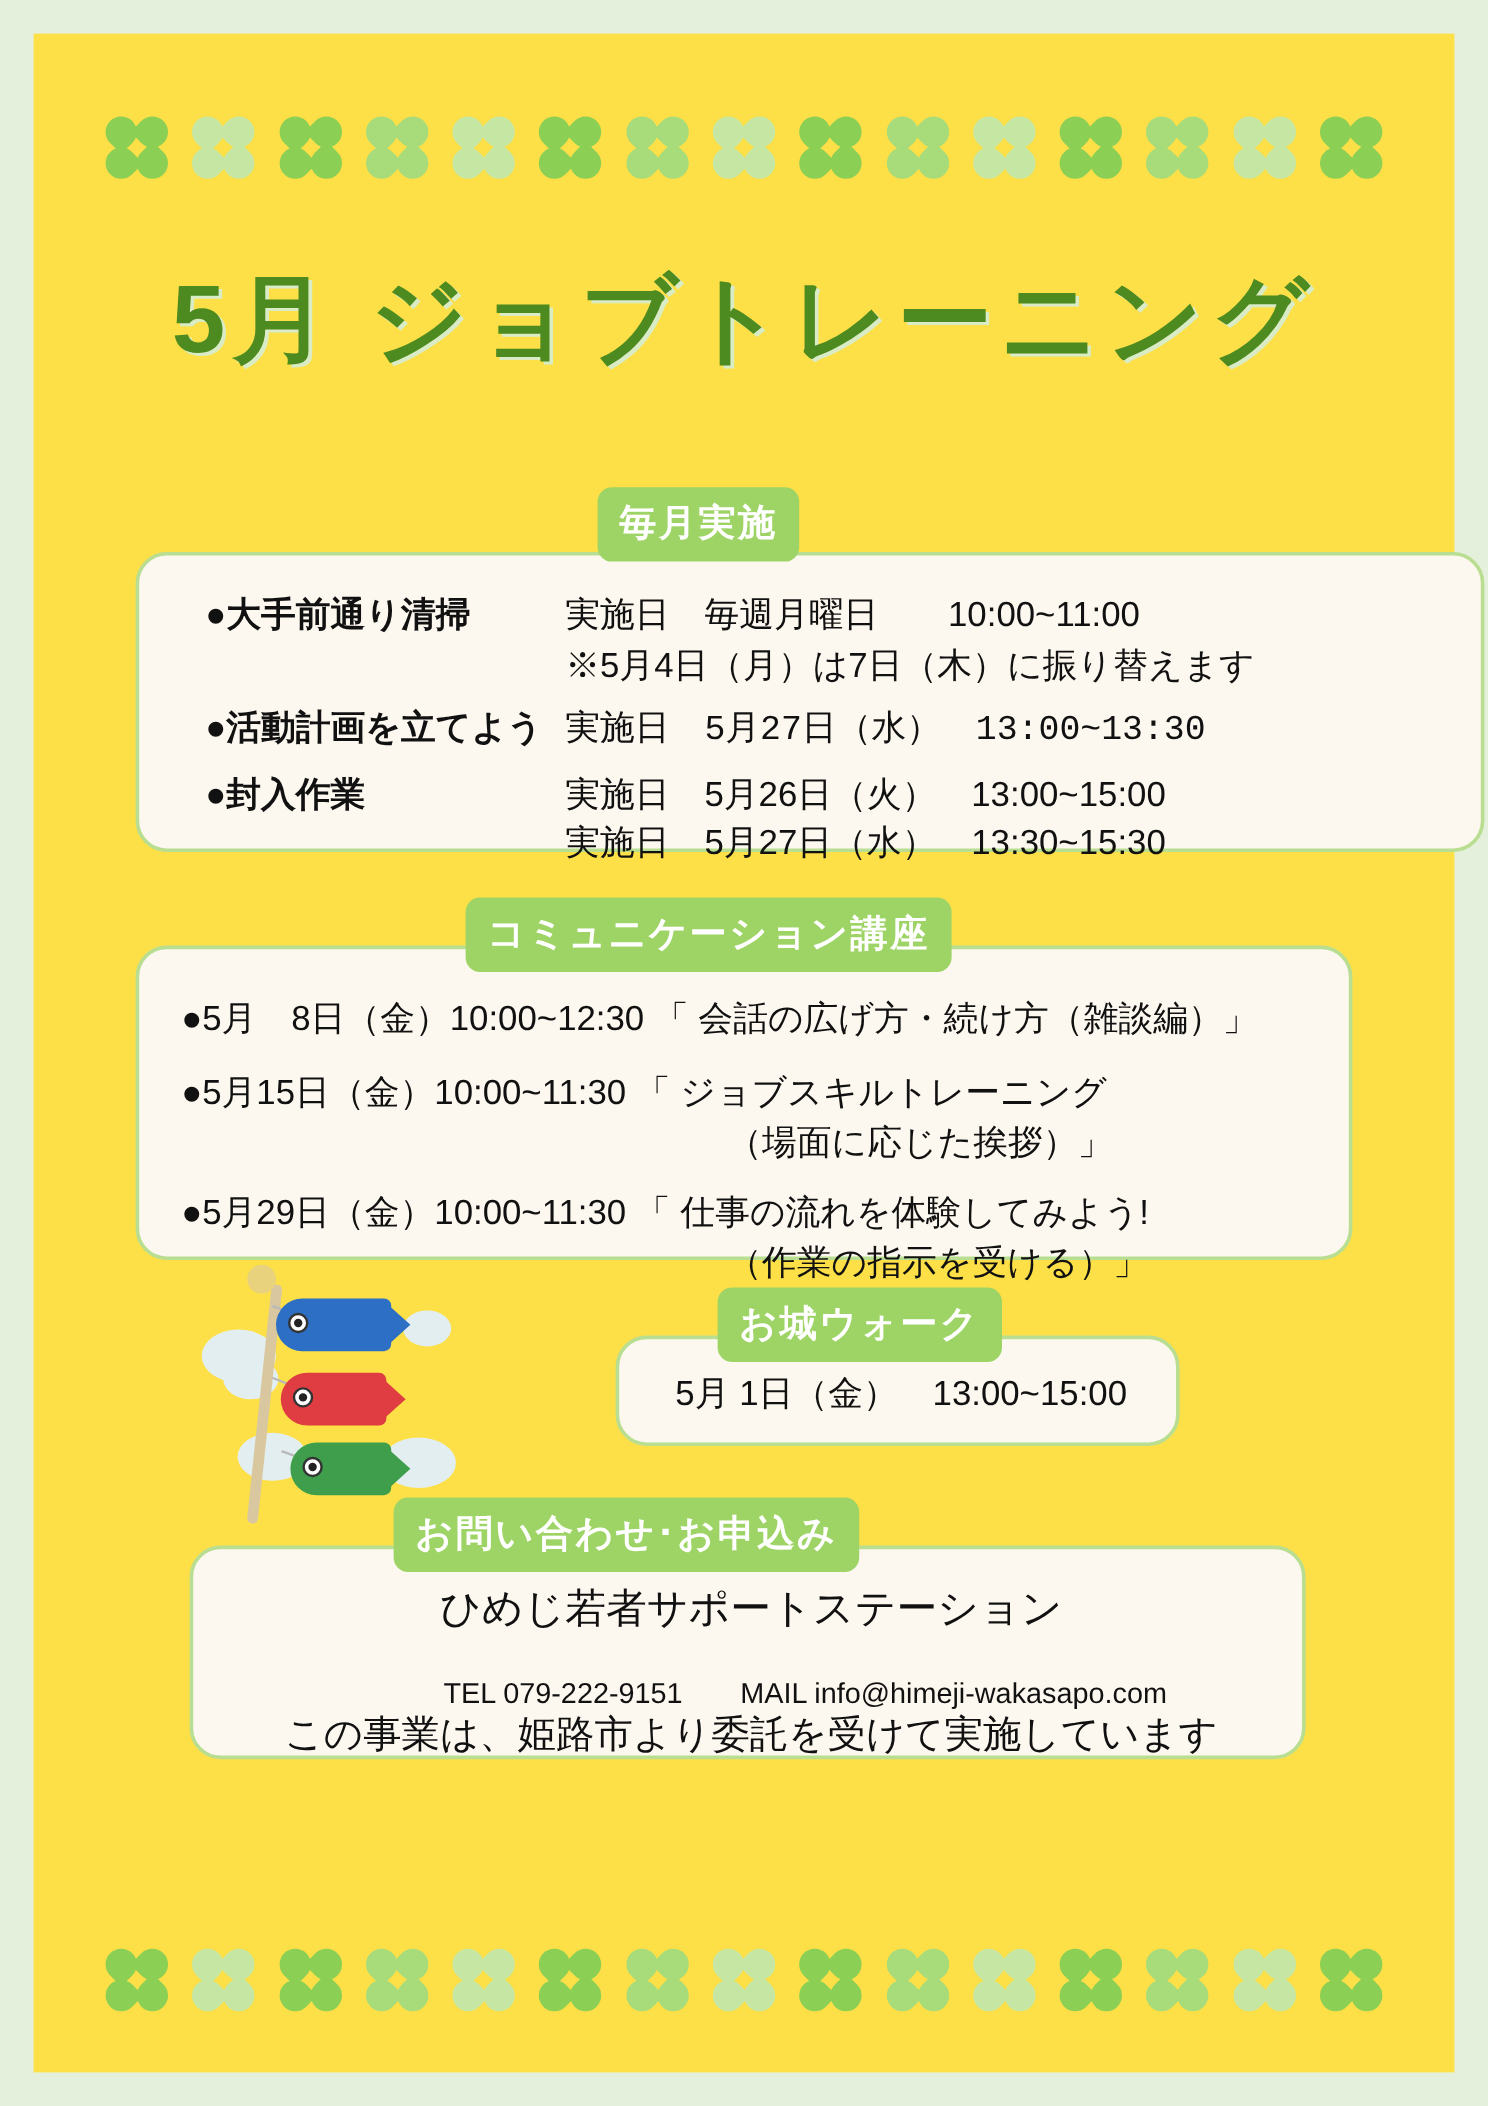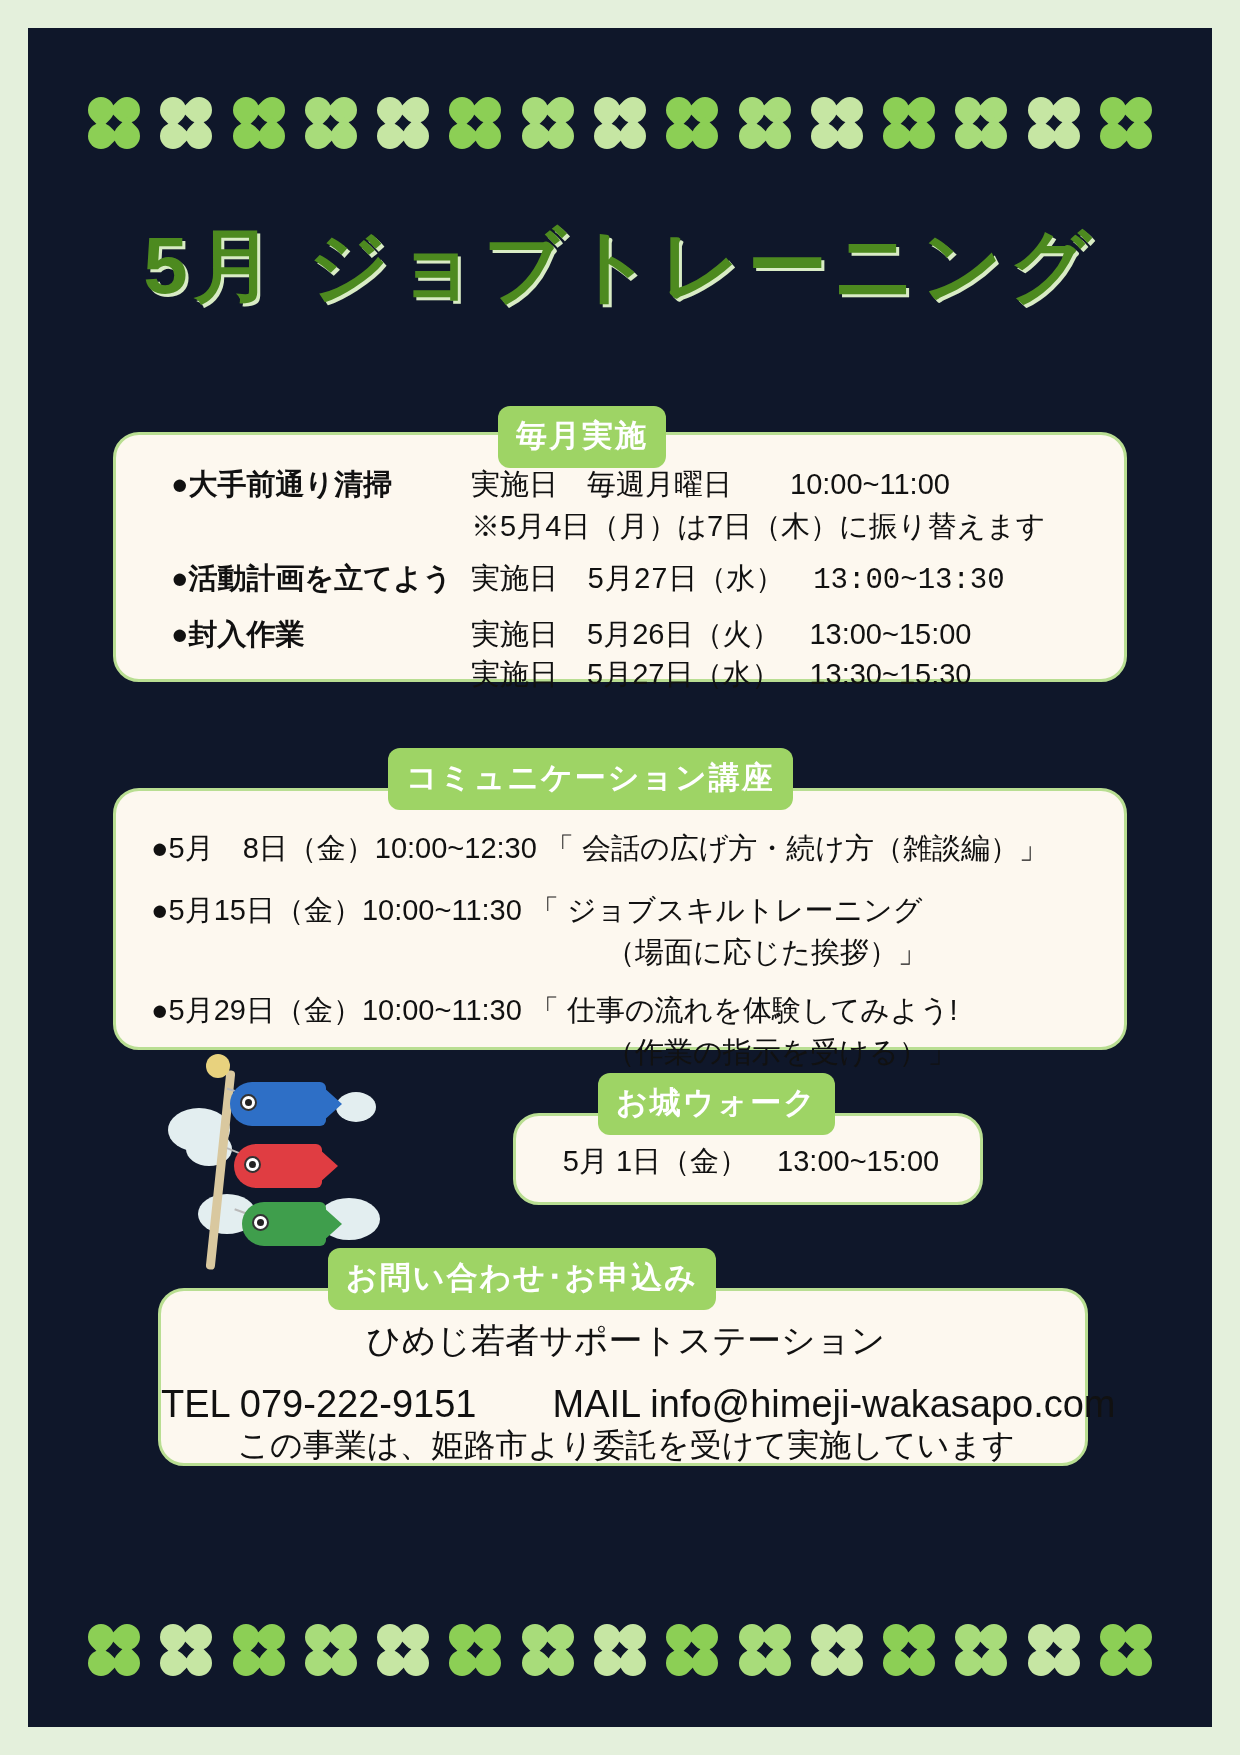--- a/index.html
+++ b/index.html
@@ -12,21 +12,21 @@
     background: #e4f0dc;
     font-family: "Liberation Sans", sans-serif;
     overflow: hidden;
   }
   .page {
     position: absolute;
     left: 28px;
     top: 28px;
     width: 1184px;
     height: 1699px;
-    background: #0f172a;
+    background: #fde047;
     box-sizing: border-box;
   }
 
   
   .clover-row {
     position: absolute;
     left: 60px;
     width: 1064px;
     height: 70px;
     display: flex;
@@ -89,21 +89,21 @@
   
   .card {
     position: absolute;
     background: #fdf8ef;
     border: 3px solid #b9de92;
     border-radius: 26px;
     box-sizing: border-box;
   }
 
   
-  #card-monthly { left: 85px; top: 404px; width: 1014px; height: 250px; }
+  #card-monthly { left: 85px; top: 432px; width: 1124px; height: 250px; }
   .m-label { position: absolute; font-size: 29px; font-weight: bold; color: #111; white-space: nowrap; }
   .m-detail { position: absolute; font-size: 29px; color: #111; white-space: nowrap; }
 
   
   #card-comm { left: 85px; top: 760px; width: 1014px; height: 262px; }
   .c-line { position: absolute; font-size: 29px; color: #111; white-space: nowrap; }
 
   
   #card-castle { left: 485px; top: 1085px; width: 470px; height: 92px; }
   .castle-line {
@@ -119,21 +119,21 @@
   #card-contact { left: 130px; top: 1260px; width: 930px; height: 178px; }
   .contact-line {
     position: absolute;
     left: 0;
     width: 930px;
     text-align: center;
     color: #111;
     white-space: nowrap;
   }
   .contact-org { top: 27px; font-size: 34px; }
-  .contact-tel { top: 88px; font-size: 38px; }
+  .contact-tel { top: 104px; font-size: 24px; margin-left: 45px; }
   .contact-note { top: 133px; font-size: 32px; }
 
   
   .koi-wrap {
     position: absolute;
     left: 140px;
     top: 1020px;
     width: 230px;
     height: 230px;
   }

